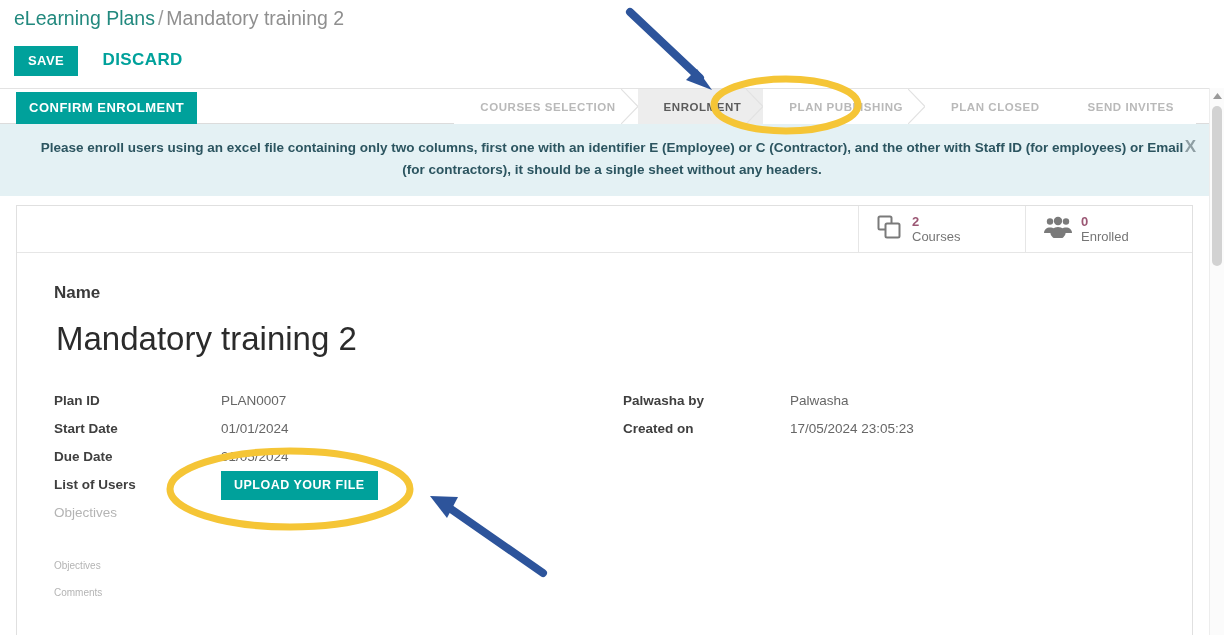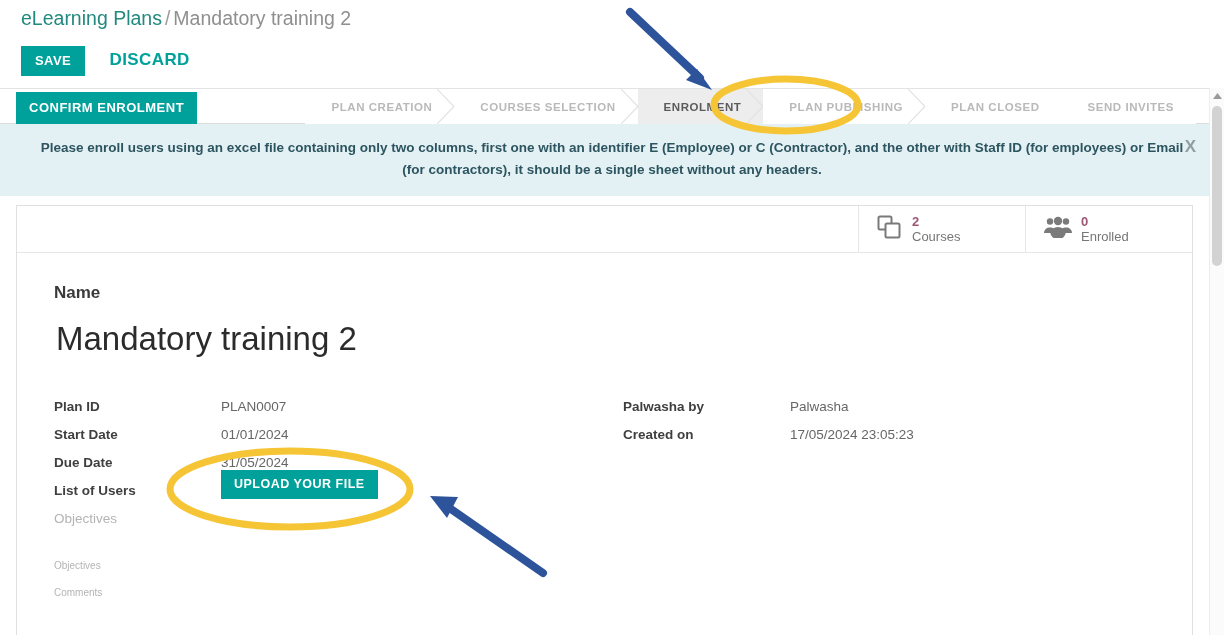--- a/index.html
+++ b/index.html
@@ -13,21 +13,21 @@
     background: #ffffff;
     font-family: "Liberation Sans", sans-serif;
     color: #4c4c4c;
     overflow: hidden;
     position: relative;
   }
 
   
   .control-panel {
     position: absolute;
-    left: 7px; top: 0;
+    left: 0; top: 0;
     width: 968px;
     height: 88px;
     background: #ffffff;
     box-sizing: border-box;
   }
   .breadcrumb {
     position: absolute;
     left: 14px; top: 5px;
     font-size: 19.5px;
     white-space: nowrap;
@@ -214,21 +214,21 @@
     color: #2b2b2b;
     font-weight: normal;
     line-height: 42px;
     margin: 0 0 26px 2px;
   }
 
   .cols { position: relative; display: flex; }
   .col { width: 570px; }
   .frow {
     display: flex;
-    align-items: flex-end;
+    align-items: center;
     height: 28px;
   }
   .flabel {
     width: 167px;
     font-size: 13.5px;
     font-weight: bold;
     color: #3f3f3f;
     flex: 0 0 167px;
   }
   .fvalue {
@@ -308,29 +308,20 @@
   <div class="btn-row">
     <button class="btn-save">SAVE</button>
     <span class="btn-discard">DISCARD</span>
   </div>
 
 </div>
 
 <div class="statusbar">
   <button class="btn-confirm">CONFIRM ENROLMENT</button>
   <div class="steps" id="steps-container">
-      <div class="step">
-        <span>PLAN CREATION</span>
-        <span class="chev">
-          <svg width="18" height="35" viewBox="0 0 18 35">
-            <path class="chev-fill" d="M0 0 L17 17.5 L0 35 Z" fill="#ffffff"></path>
-            <path d="M0 0 L17 17.5 L0 35" fill="none" stroke="#e2e2e2" stroke-width="1.2"></path>
-          </svg>
-        </span>
-      </div>
       <div class="step">
         <span>COURSES SELECTION</span>
         <span class="chev">
           <svg width="18" height="35" viewBox="0 0 18 35">
             <path class="chev-fill" d="M0 0 L17 17.5 L0 35 Z" fill="#ffffff"></path>
             <path d="M0 0 L17 17.5 L0 35" fill="none" stroke="#e2e2e2" stroke-width="1.2"></path>
           </svg>
         </span>
       </div>
       <div class="step active">

